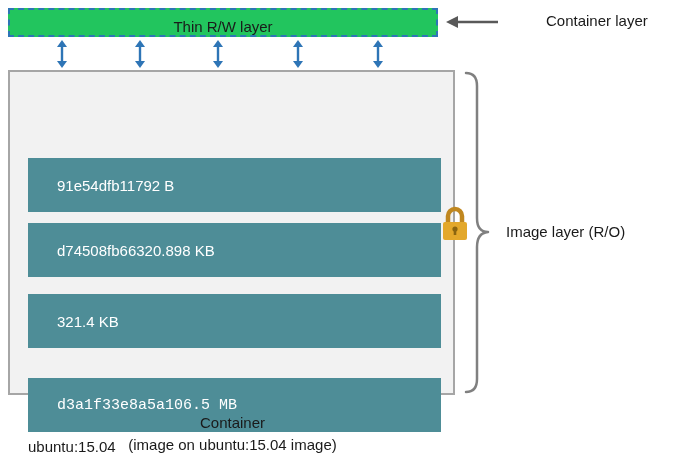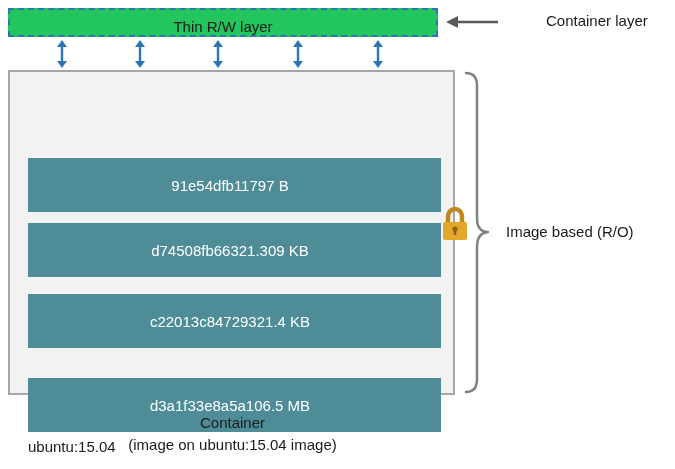--- a/index.html
+++ b/index.html
@@ -33,27 +33,27 @@
   .h-arrow{position:absolute;left:446px;top:15px;}
   .v-arrow{position:absolute;top:40px;}
   .container-box{
     position:absolute;left:8px;top:70px;width:447px;height:325px;
     background:var(--container_bg);border:2px solid var(--container_border);
     box-sizing:border-box;
   }
   .layer-bar{
     position:absolute;left:18px;width:413px;height:54px;
     background:var(--teal);color:#ffffff;font-size:15px;
-    display:flex;align-items:center;justify-content:center;
+    display:flex;align-items:center;justify-content:flex-start;
     padding:0 38px 0 29px;box-sizing:border-box;
   }
   .bar-0{top:86px;}
   .bar-1{top:151px;}
   .bar-2{top:222px;}
-  .bar-3{top:306px;}
+  .bar-3{top:306px;font-family:Liberation Mono, monospace;}
   .image-name{
     position:absolute;left:18px;top:366px;width:413px;text-align:left;
     font-size:15px;color:#1a1a1a;
   }
   .lock{position:absolute;left:440px;top:205px;}
   .brace{position:absolute;left:463px;top:70px;}
   .caption{
     position:absolute;left:10px;top:400px;width:445px;text-align:center;
     font-size:15px;line-height:22px;margin-top:12px;
   }
@@ -95,47 +95,46 @@
   </svg>
   <svg class="v-arrow" style="left:372px" width="12" height="28" viewBox="0 0 12 28">
     <line x1="6" y1="5" x2="6" y2="23" stroke="var(--blue)" stroke-width="2.4"></line>
     <path d="M6,0 L11,7 L1,7 Z" fill="var(--blue)"></path>
     <path d="M6,28 L11,21 L1,21 Z" fill="var(--blue)"></path>
   </svg>
 
   <div class="container-box">
     <div class="layer-bar bar-0">
       <span>91e54dfb1179</span>
-      <span>7 B</span>
+      <span>2 B</span>
     </div>
     <div class="layer-bar bar-1">
       <span>d74508fb6632</span>
-      <span>1.309 KB</span>
+      <span>0.898 KB</span>
     </div>
     <div class="layer-bar bar-2">
-      <span>c22013c84729</span>
       <span>321.4 KB</span>
     </div>
     <div class="layer-bar bar-3">
       <span>d3a1f33e8a5a</span>
       <span>106.5 MB</span>
     </div>
     <div class="image-name">ubuntu:15.04</div>
   </div>
 
   <svg class="lock" width="30" height="38" viewBox="0 0 30 38">
     <path d="M8,19 V11 a7,7 0 0 1 14,0 V19" stroke="var(--gold_dark)" stroke-width="4.5" fill="none"></path>
     <rect x="3" y="17" width="24" height="18" rx="2" fill="var(--gold)"></rect>
     <circle cx="15" cy="24" r="2.6" fill="var(--keyhole)"></circle>
     <rect x="13.7" y="24.5" width="2.6" height="5.5" fill="var(--keyhole)"></rect>
   </svg>
 
   <svg class="brace" width="28" height="325" viewBox="0 0 28 325">
     <path d="M3,3 Q14,3 14,16 L14,148 Q14,162 25,162 Q14,163 14,177 L14,309 Q14,322 3,322" stroke="var(--brace)" stroke-width="2.5" fill="none" stroke-linecap="round" stroke-linejoin="round"></path>
   </svg>
-  <div class="v-annot">Image based (R/O)</div>
+  <div class="v-annot">Image layer (R/O)</div>
 
   <div class="caption">
     <div>Container</div>
     <div>(image on ubuntu:15.04 image)</div>
   </div>
 
 </div>
 
 </body></html>

